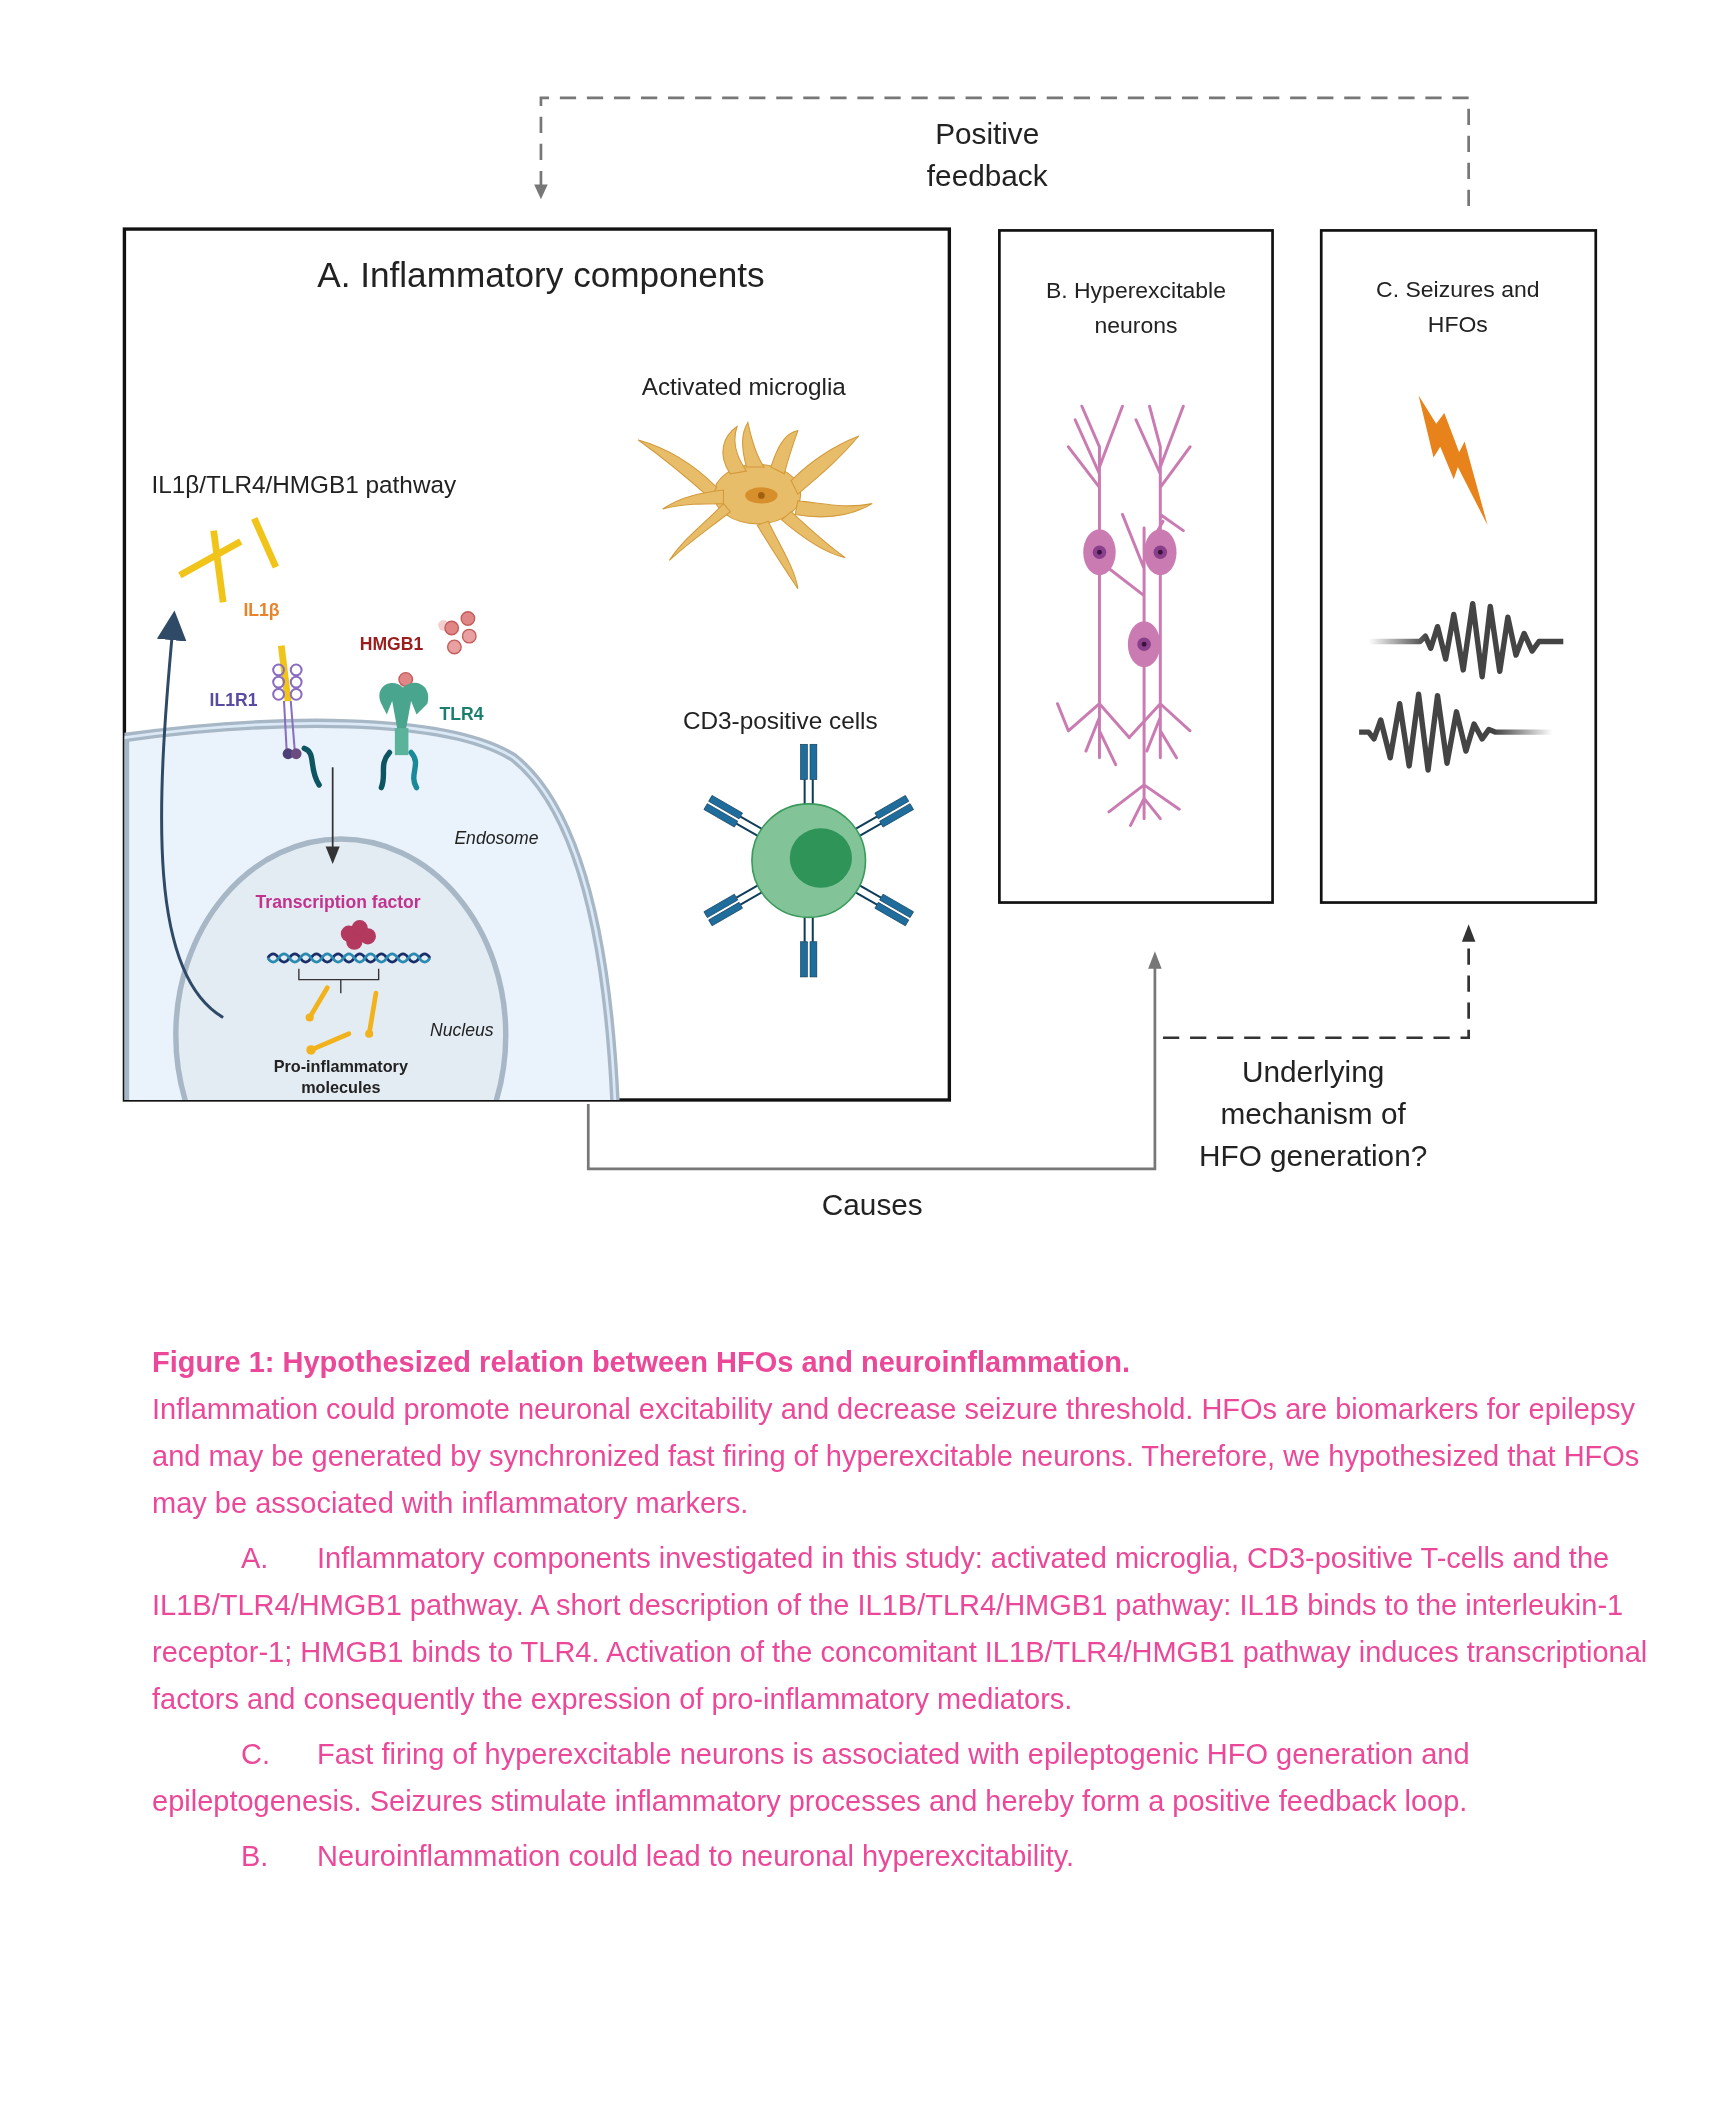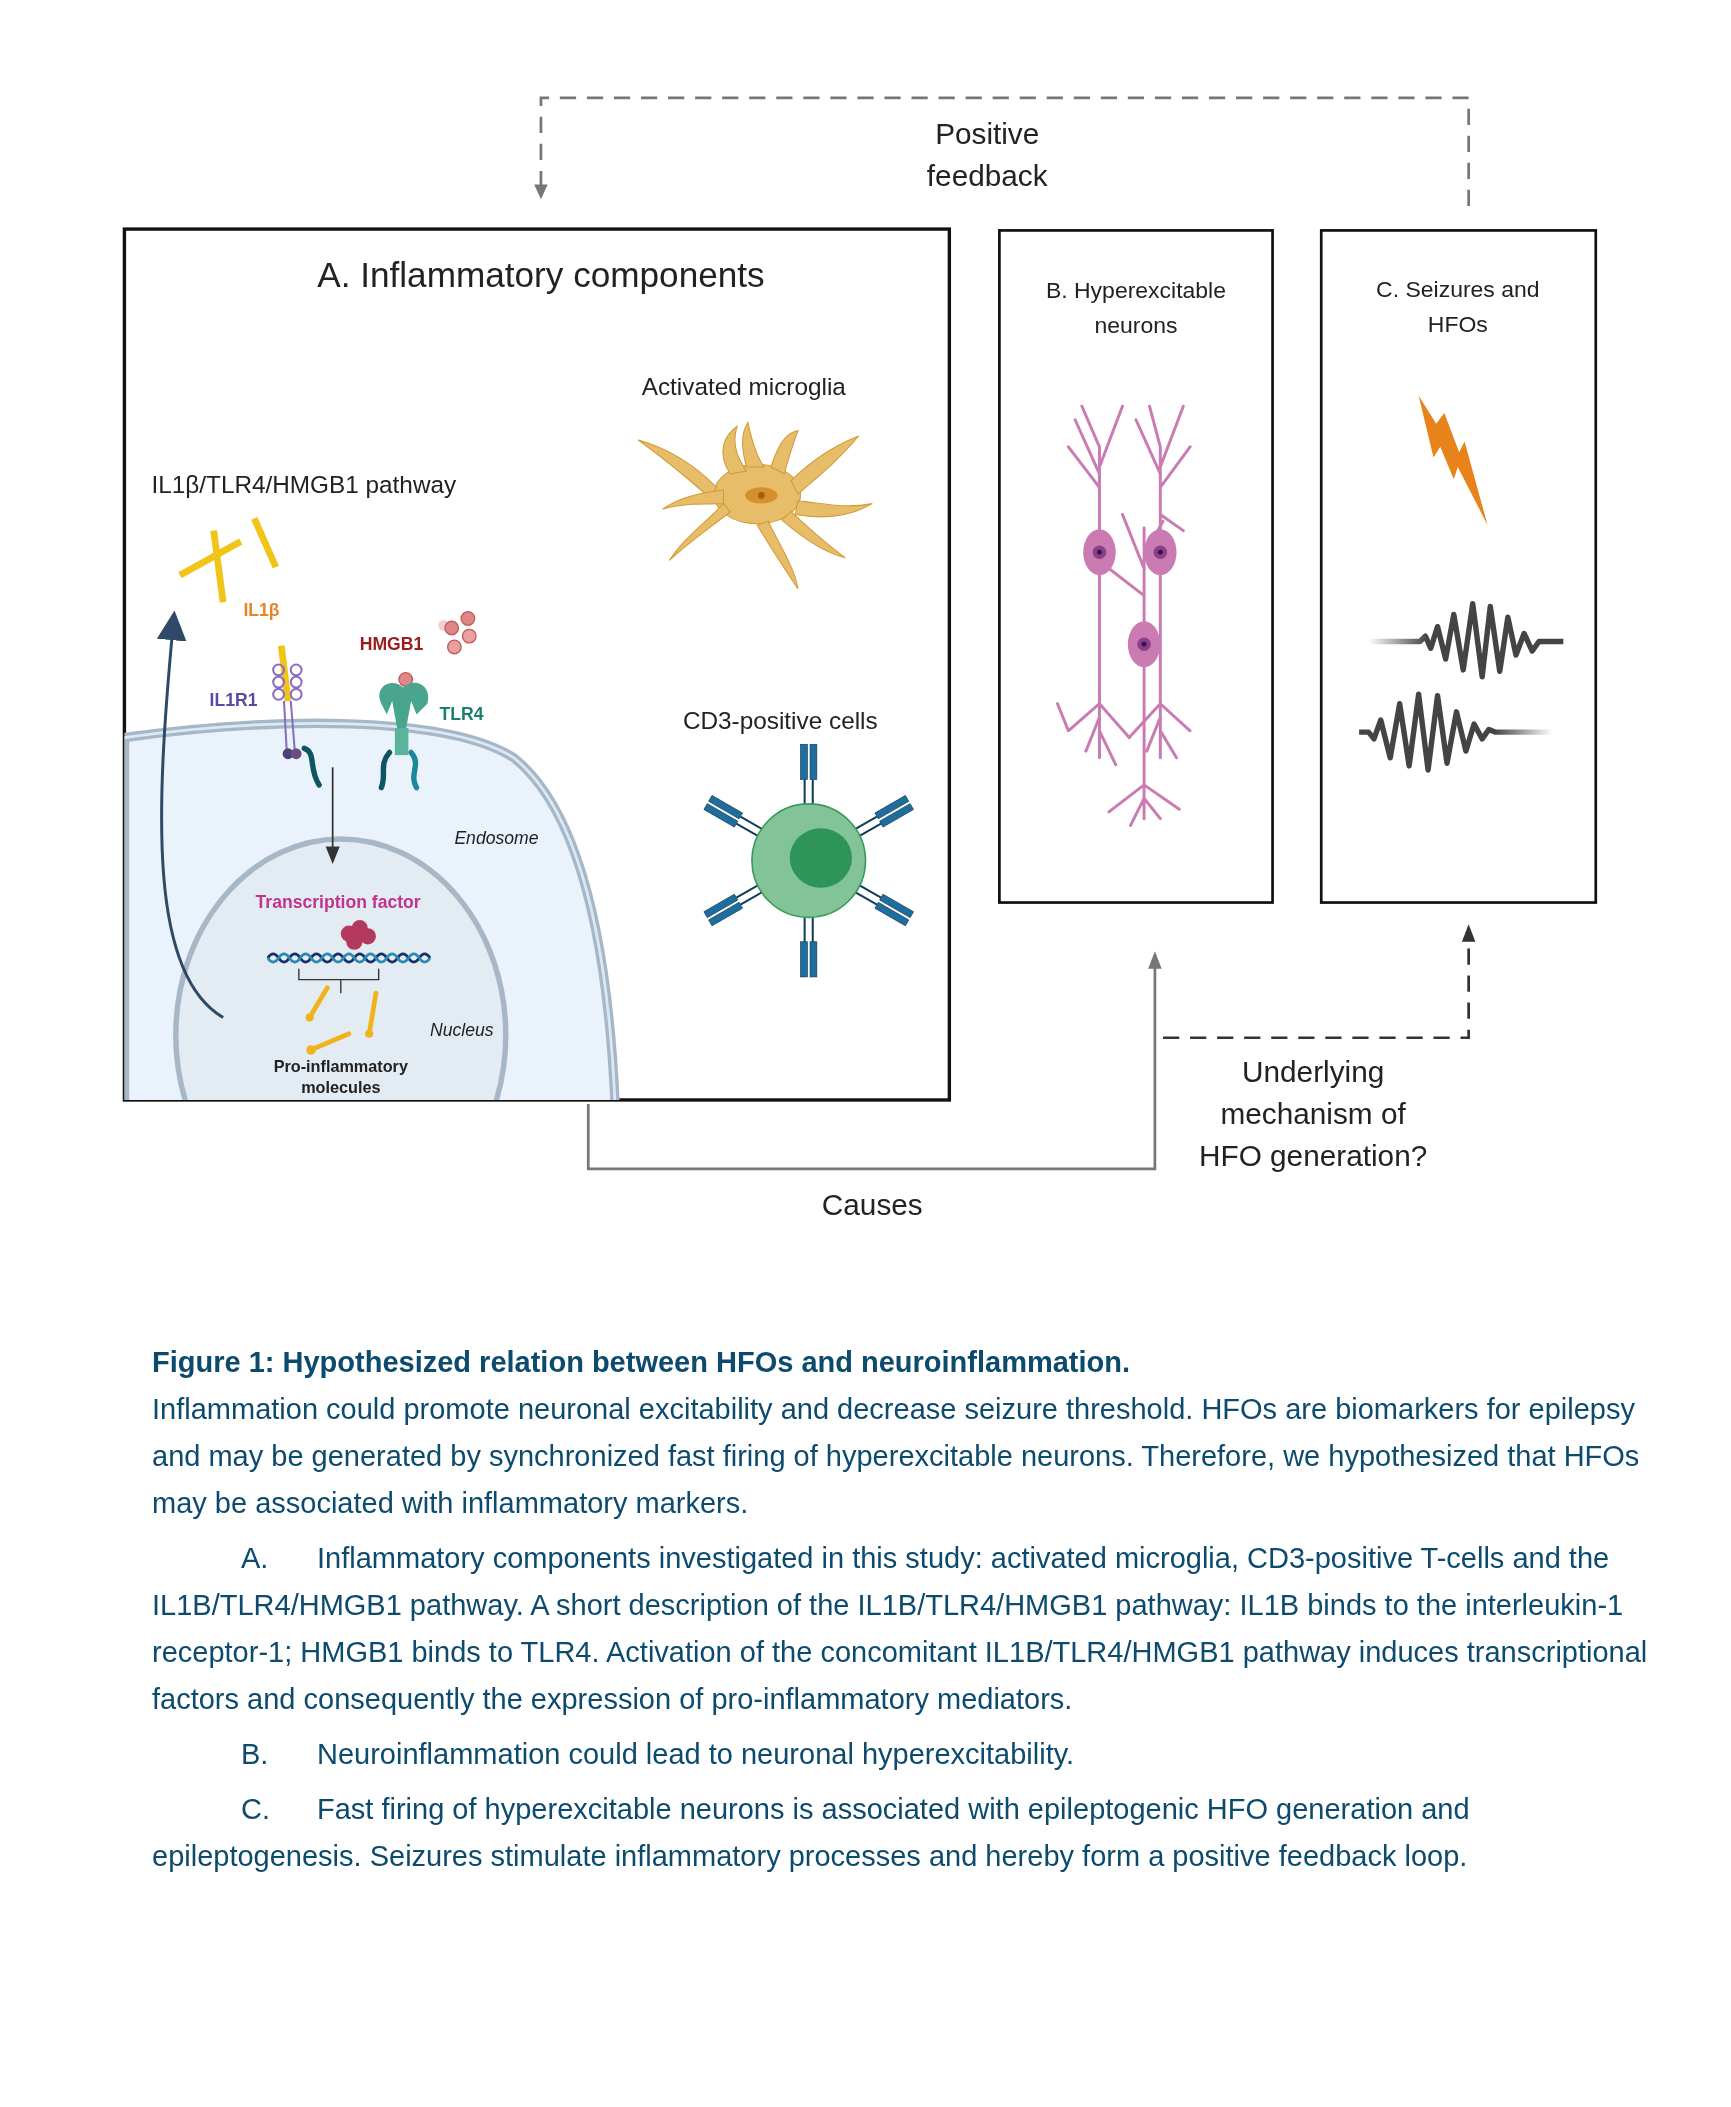--- a/index.html
+++ b/index.html
@@ -2,21 +2,21 @@
 <html style="font-size:10.2px"><head>
 <meta charset="utf-8">
 <style>
   html, body { margin:0; padding:0; background:#ffffff; }
   body { width:1731px; height:2108px; overflow:hidden; position:relative; font-family:"Liberation Sans", sans-serif; }
   #figure { position:absolute; left:0; top:0; width:1731px; height:2108px; }
   #figure text { font-family:"Liberation Sans", sans-serif; }
   .lbl { fill:#222; }
   .caption {
     position:absolute; left:152px; top:1339px; width:1504px;
-    font-family:"Liberation Sans", sans-serif; font-size:29px; line-height:47px; color:#0c4a6e;
+    font-family:"Liberation Sans", sans-serif; font-size:29px; line-height:47px; color:#ec4899;
   }
   .caption .title { font-weight:bold; }
   .caption .item { display:block;margin-top:8px; }
   .caption .indent { padding-left:89px; }
   .caption .letter { display:inline-block; width:76px; }
 </style>
 </head>
 <body>
 
 <svg id="figure" viewBox="0 0 1280 1558" xmlns="http://www.w3.org/2000/svg">
@@ -249,16 +249,16 @@
   </g>
   <text class="lbl" x="971" y="800" font-size="22" text-anchor="middle">Underlying</text>
   <text class="lbl" x="971" y="831" font-size="22" text-anchor="middle">mechanism of</text>
   <text class="lbl" x="971" y="862" font-size="22" text-anchor="middle">HFO generation?</text>
 </svg>
 
 <div class="caption">
   <div class="title">Figure 1: Hypothesized relation between HFOs and neuroinflammation.</div>
   <div>Inflammation could promote neuronal excitability and decrease seizure threshold. HFOs are biomarkers for epilepsy and may be generated by synchronized fast firing of hyperexcitable neurons. Therefore, we hypothesized that HFOs may be associated with inflammatory markers.</div>
   <div class="item"><span class="indent"></span><span class="letter">A.</span><span>Inflammatory components investigated in this study: activated microglia, CD3-positive T-cells and the IL1B/TLR4/HMGB1 pathway. A short description of the IL1B/TLR4/HMGB1 pathway: IL1B binds to the interleukin-1 receptor-1; HMGB1 binds to TLR4. Activation of the concomitant IL1B/TLR4/HMGB1 pathway induces transcriptional factors and consequently the expression of pro-inflammatory mediators.</span></div>
+  <div class="item"><span class="indent"></span><span class="letter">C.</span><span>Fast firing of hyperexcitable neurons is associated with epileptogenic HFO generation and epileptogenesis. Seizures stimulate inflammatory processes and hereby form a positive feedback loop.</span></div>
   <div class="item"><span class="indent"></span><span class="letter">B.</span><span>Neuroinflammation could lead to neuronal hyperexcitability.</span></div>
-  <div class="item"><span class="indent"></span><span class="letter">C.</span><span>Fast firing of hyperexcitable neurons is associated with epileptogenic HFO generation and epileptogenesis. Seizures stimulate inflammatory processes and hereby form a positive feedback loop.</span></div>
 </div>
 
 
 </body></html>

